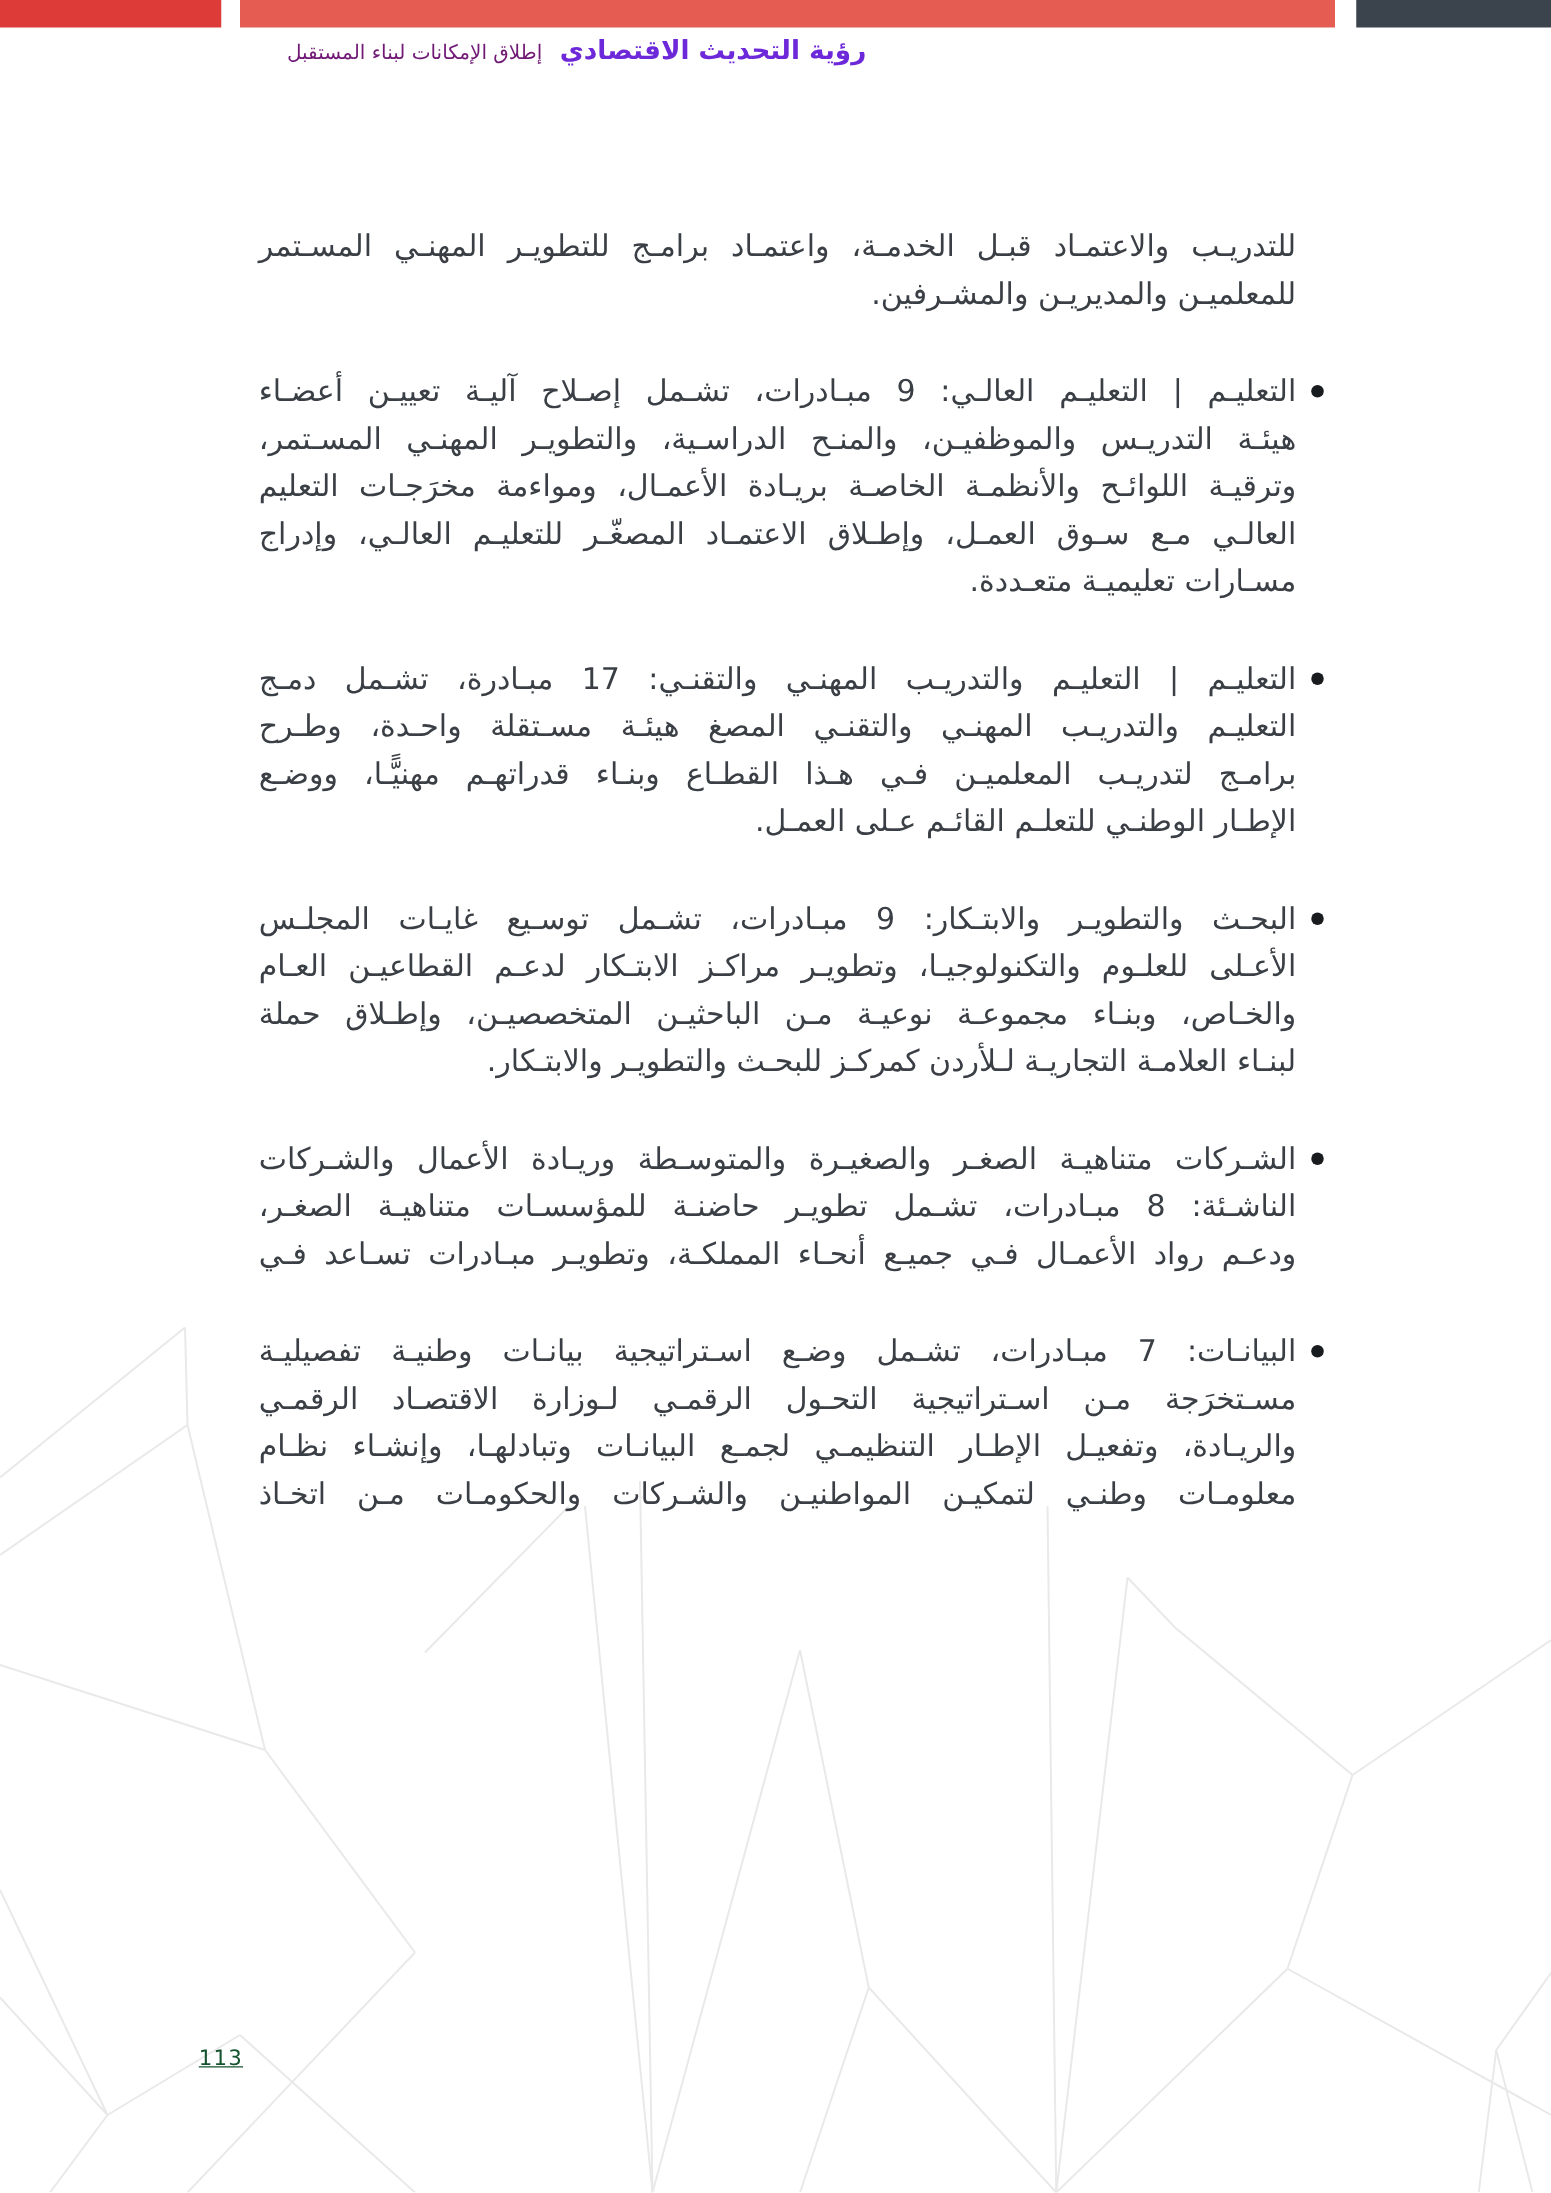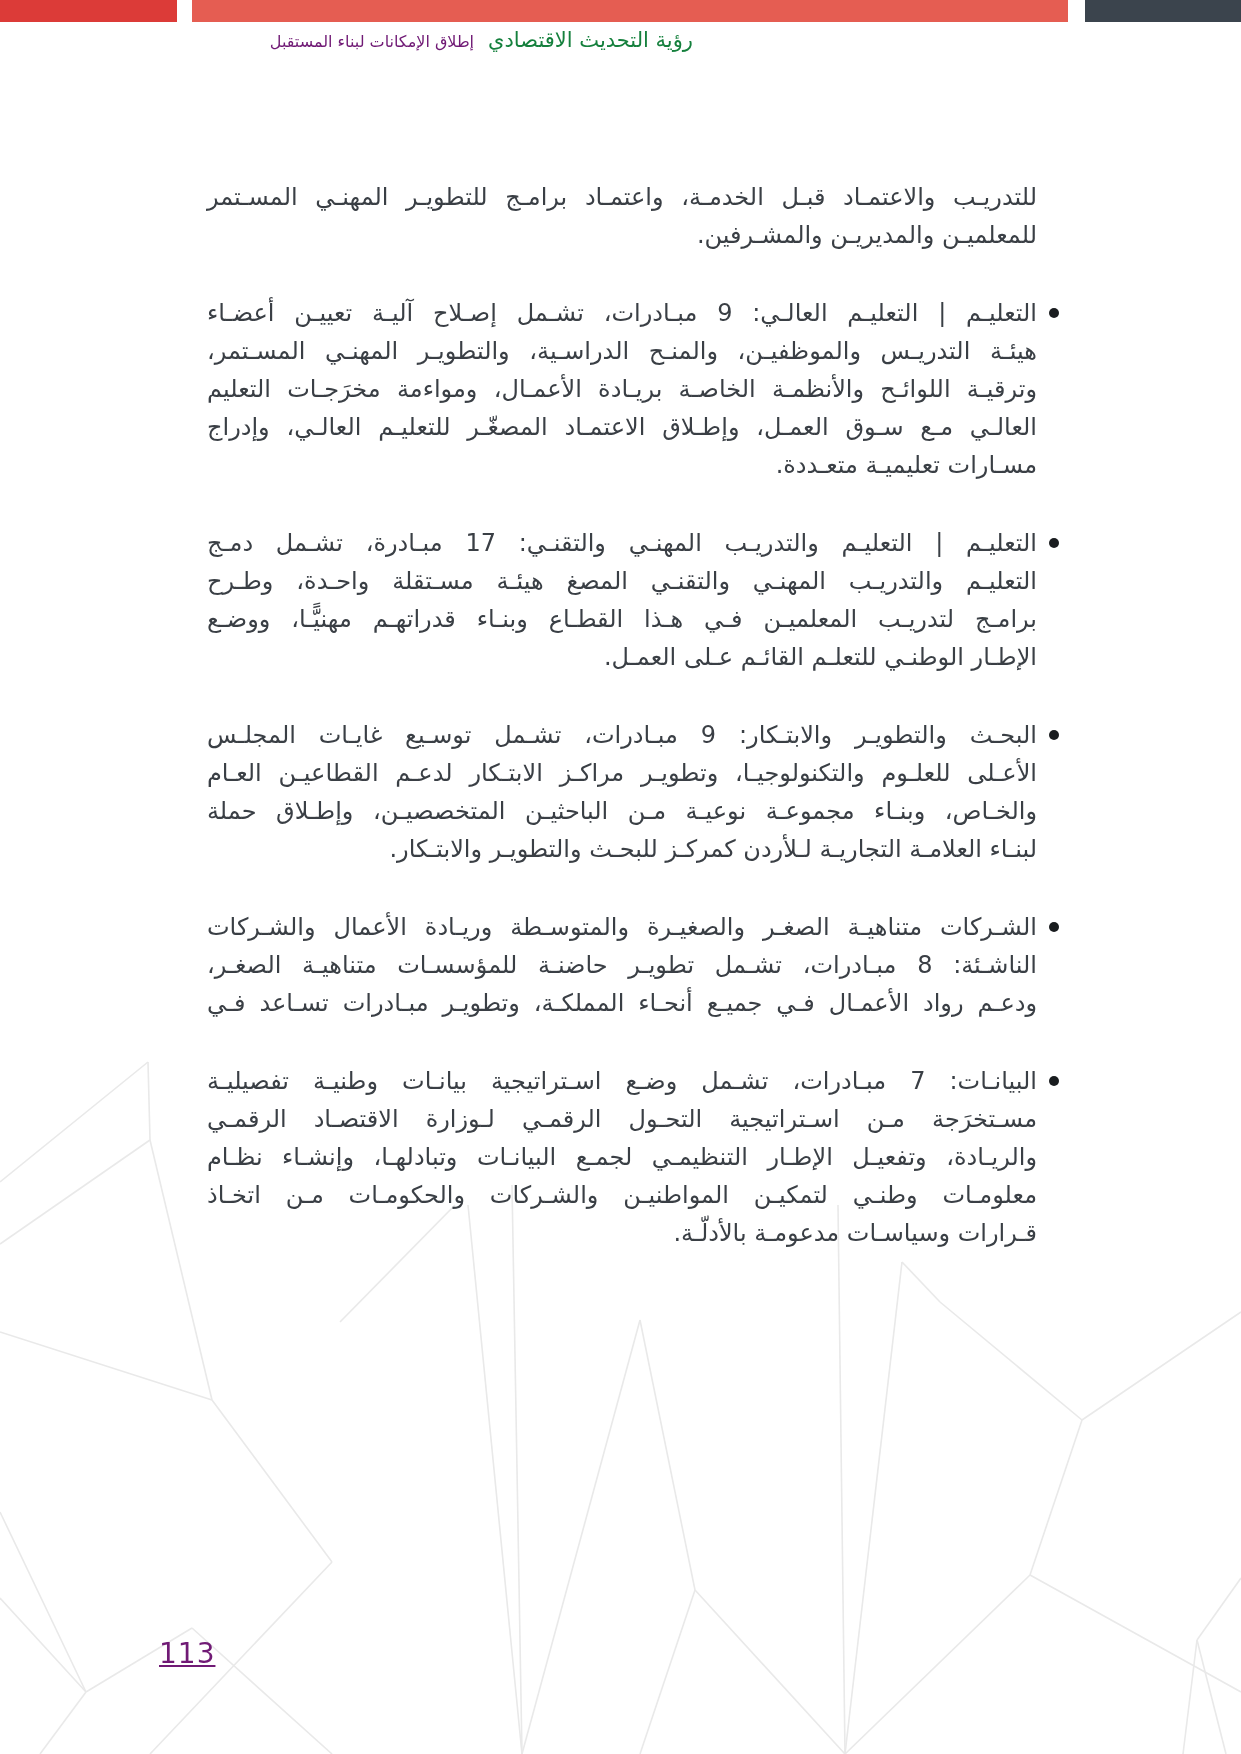--- a/index.html
+++ b/index.html
@@ -20,21 +20,21 @@
   .bar-right { left:1085px; width:156px; background:#3b444d; }
 
   
   .header-text {
     position:absolute; top:28px; left:188px; width:505px;
     direction:rtl;
     display:flex; align-items:baseline; gap:14px;
     white-space:nowrap;
   }
   .brand {
-    font-size:21px; font-weight:400; color:#15803d; letter-spacing:0;
+    font-size:21px; font-weight:700; color:#6d28d9; letter-spacing:0;
   }
   .tagline {
     font-size:16px; font-weight:400; color:#701a75;
   }
 
   
   .content {
     position:absolute; top:178px; right:204px; width:877px;
     direction:rtl;
     color:#3a3f45;
@@ -48,21 +48,21 @@
   .tline.last { text-align:center; text-align-last:right; white-space:normal; }
   .bullet-dot {
     position:absolute; right:-22px; top:14px;
     width:10px; height:10px; border-radius:50%;
     background:#191c1f;
   }
 
   
   .page-number {
     position:absolute; left:159px; top:1637px;
-    font-size:28px; color:#701a75; letter-spacing:1px;text-decoration:underline;
+    font-size:17px; color:#14532d; letter-spacing:1px;text-decoration:underline;
   }
 
   
   .pattern-svg {
     position:absolute; left:0; bottom:0;
     width:1241px; height:820px;
     pointer-events:none;
   }
   .pattern-svg line { stroke:#e9e9e9; stroke-width:1.6; }
 </style>
@@ -146,18 +146,17 @@
         <div class="tline">الشـركات متناهيـة الصغـر والصغيـرة والمتوسـطة وريـادة الأعمال والشـركات</div>
         <div class="tline">الناشـئة: 8 مبـادرات، تشـمل تطويـر حاضنـة للمؤسسـات متناهيـة الصغـر،</div>
         <div class="tline">ودعـم رواد الأعمـال فـي جميـع أنحـاء المملكـة، وتطويـر مبـادرات تسـاعد فـي</div>
       </div>
       <div class="para">
         <span class="bullet-dot"></span>
         <div class="tline">البيانـات: 7 مبـادرات، تشـمل وضـع اسـتراتيجية بيانـات وطنيـة تفصيليـة</div>
         <div class="tline">مسـتخرَجة مـن اسـتراتيجية التحـول الرقمـي لـوزارة الاقتصـاد الرقمـي</div>
         <div class="tline">والريـادة، وتفعيـل الإطـار التنظيمـي لجمـع البيانـات وتبادلهـا، وإنشـاء نظـام</div>
         <div class="tline">معلومـات وطنـي لتمكيـن المواطنيـن والشـركات والحكومـات مـن اتخـاذ</div>
-        <div class="tline last">قـرارات وسياسـات مدعومـة بالأدلّـة.</div>
       </div>
     </section>
 </main>
 
 <div class="page-number">113</div>
 
 </body></html>

